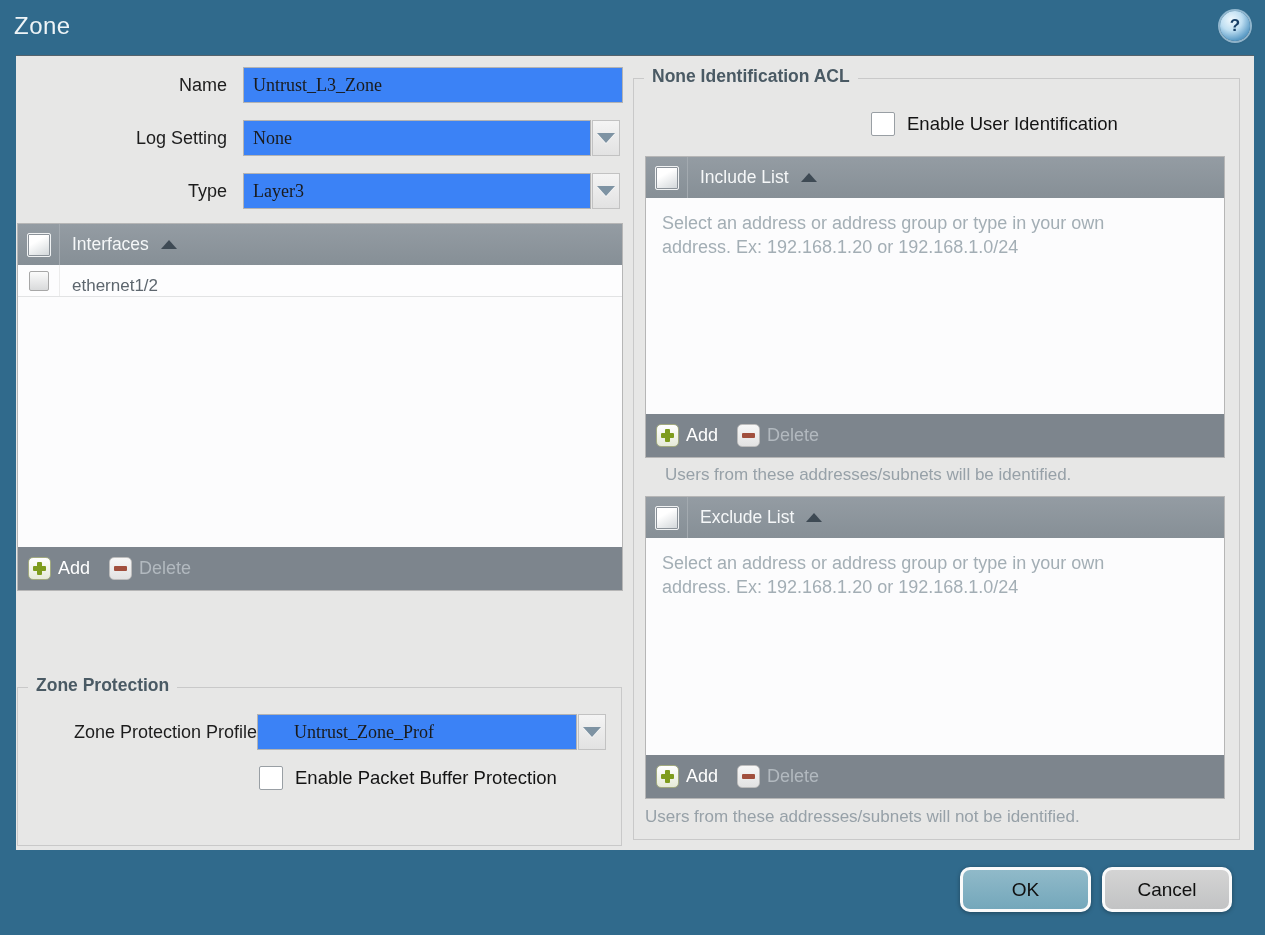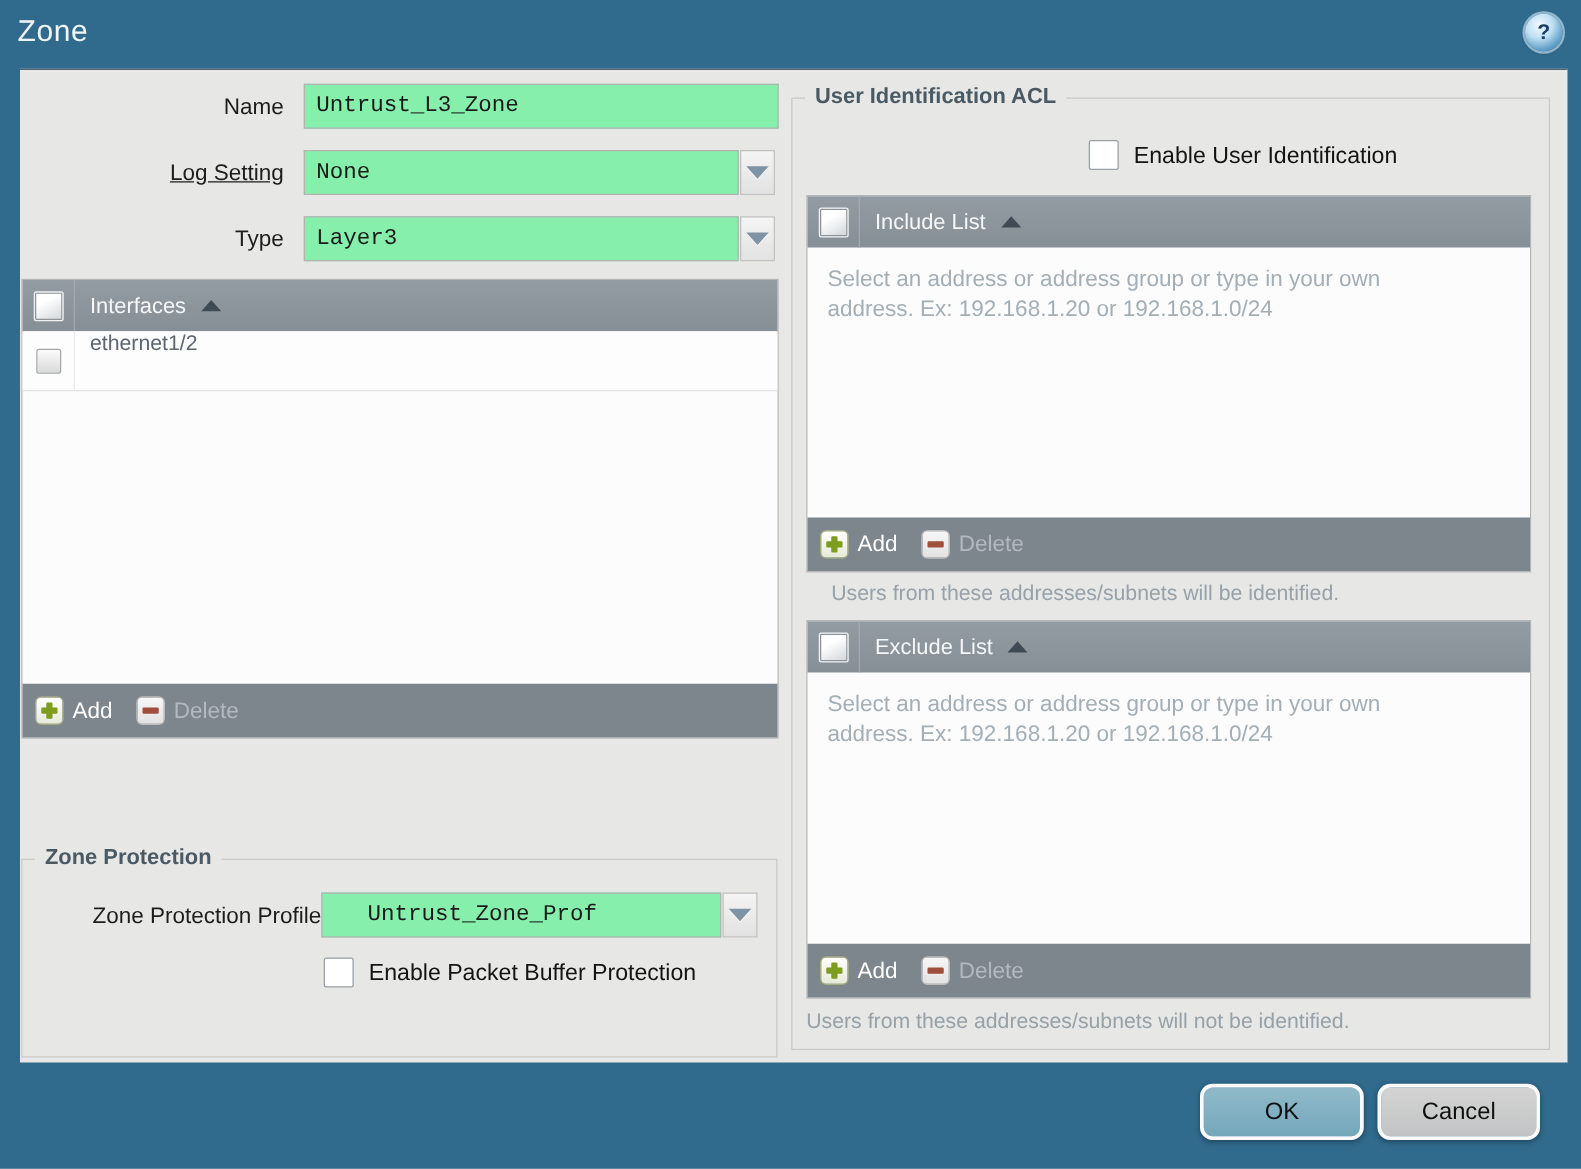--- a/index.html
+++ b/index.html
@@ -30,22 +30,22 @@
   .dialog {
     position:absolute; left:16px; top:55px; width:1238px; height:795px;
     background:#e7e7e6; border-top:1px solid #55636c;
   }
 
   .label {
     position:absolute; text-align:right; font-size:18px; color:#1d1d1d;
     height:36px; line-height:36px; white-space:nowrap;
   }
   .textbox {
-    position:absolute; height:36px; border:1px solid #b3b3b3; background:#86efac;
-    font-family:Liberation Mono, monospace; font-size:18px; color:#1a1a1a;
+    position:absolute; height:36px; border:1px solid #b3b3b3; background:#3b82f6;
+    font-family:Liberation Serif, serif; font-size:18px; color:#1a1a1a;
     padding:0 9px; outline:none;
   }
   .ddbtn {
     position:absolute; width:28px; height:36px;
     background:linear-gradient(#f4f4f4,#e2e2e2);
     border:1px solid #c2c2c2; display:flex; align-items:center; justify-content:center;
     cursor:pointer;
   }
   .arrow-down {
     width:0; height:0; border-left:9px solid transparent; border-right:9px solid transparent;
@@ -68,21 +68,21 @@
     position:absolute; display:flex; flex-direction:column;
     border:1px solid #b6b6b6; background:#fcfcfd;
   }
   .t-header {
     height:41px; flex:0 0 41px; background:linear-gradient(#949ca3,#868f96);
     display:flex; align-items:center;
   }
   .hdr-cbcell { width:42px; height:100%; display:flex; align-items:center; justify-content:center; border-right:1px solid #a3aab0; }
   .t-title { color:#f5f7f8; font-size:17.5px; padding-left:12px; }
   .t-body { flex:1 1 auto; overflow:hidden; }
-  .t-row { height:48px; display:flex; align-items:flex-start; border-bottom:1px solid #e2e3e4; background:#fdfdfe; cursor:pointer; }
+  .t-row { height:32px; display:flex; align-items:flex-end; border-bottom:1px solid #e2e3e4; background:#fdfdfe; cursor:pointer; }
   .row-cbcell { width:42px; height:100%; display:flex; align-items:center; justify-content:center; border-right:1px solid #ececec; }
   .t-cell { font-size:17px; color:#5d666e; padding-left:12px; }
   .t-addbar {
     height:43px; flex:0 0 43px; background:#7d858d; display:flex; align-items:center; padding-left:10px; gap:19px;
   }
   .hint {
     padding:13px 16px; font-size:18px; line-height:1.35; color:#a3aeb5; max-width:540px;
   }
 
   .btn-ic { display:flex; align-items:center; gap:7px; cursor:pointer; }
@@ -128,21 +128,21 @@
   <div class="titlebar">
     <div class="title">Zone</div>
     <div class="help">?</div>
   </div>
 
   <div class="dialog">
 
     <div class="label" style="left:0; top:11px; width:211px;">Name</div>
     <input class="textbox" style="left: 227px; top: 11px; width: 380px;" value="Untrust_L3_Zone">
 
-    <div class="label" style="left:0; top:64px; width:211px;text-decoration:underline;">Log Setting</div>
+    <div class="label" style="left:0; top:64px; width:211px;">Log Setting</div>
     <input class="textbox" style="left: 227px; top: 64px; width: 348px;" value="None">
     <div class="ddbtn" style="left:576px; top:64px;">
       <span class="arrow-down"></span>
     </div>
 
     <div class="label" style="left:0; top:117px; width:211px;">Type</div>
     <input class="textbox" style="left: 227px; top: 117px; width: 348px;" value="Layer3">
     <div class="ddbtn" style="left:576px; top:117px;">
       <span class="arrow-down"></span>
     </div>
@@ -180,21 +180,21 @@
     </div>
     <div class="label" style="left:10px; top:658px; width:231px;">Zone Protection Profile</div>
     <input class="textbox" style="left: 241px; top: 658px; width: 320px; padding-left: 36px;" value="Untrust_Zone_Prof">
     <div class="ddbtn" style="left:562px; top:658px;">
       <span class="arrow-down"></span>
     </div>
     <span class="cb abs-cb" style="left:243px; top:710px;"></span>
     <div class="chk-label" style="left:279px; top:710px;">Enable Packet Buffer Protection</div>
 
     <div class="groupbox" style="left:617px; top:22px; width:607px; height:762px;">
-      <span class="legend">User Identification ACL</span>
+      <span class="legend">None Identification ACL</span>
     </div>
 
     <span class="cb abs-cb" style="left:855px; top:56px;"></span>
     <div class="chk-label" style="left:891px; top:56px;text-align:right;">Enable User Identification</div>
 
     <div class="table" style="left:629px; top:100px; width:580px; height:302px;">
       <div class="t-header">
         <div class="hdr-cbcell">
           <span class="cb hdr"></span>
         </div>

